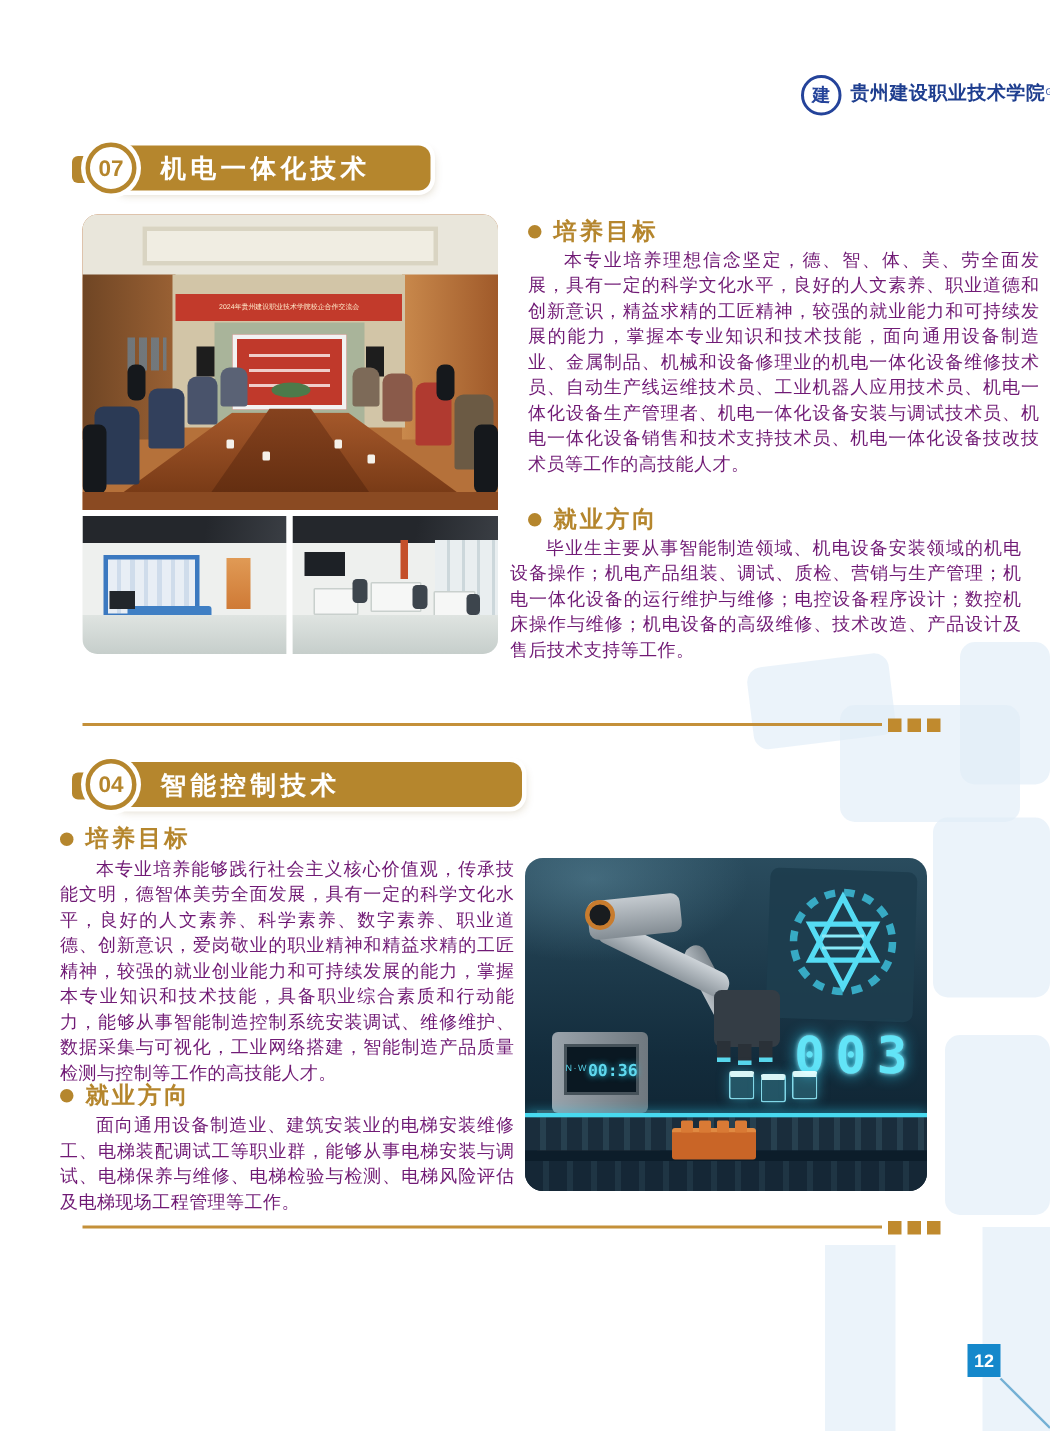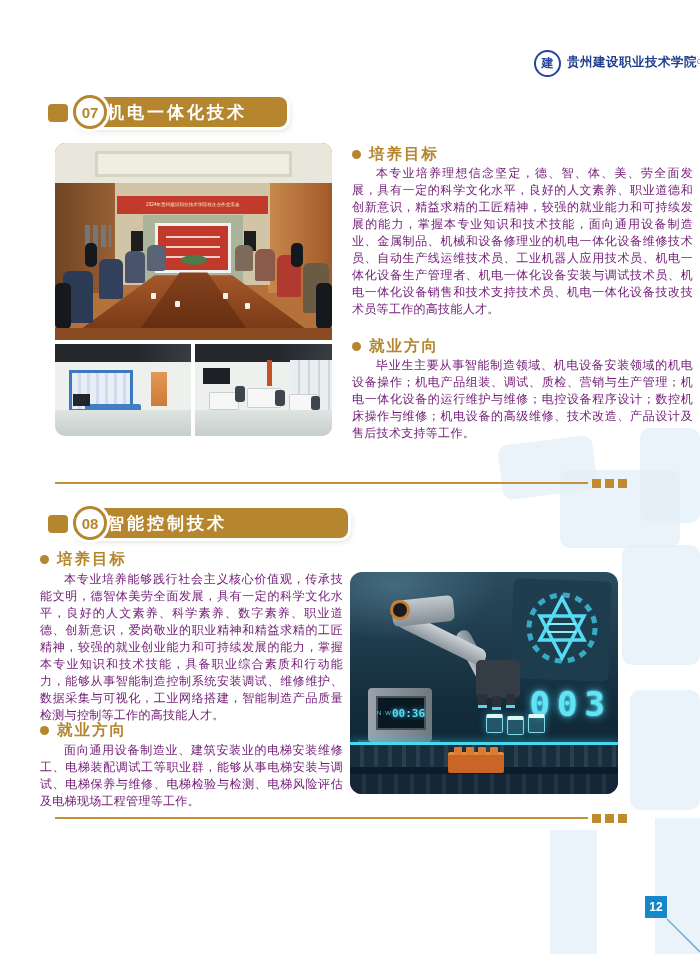--- a/index.html
+++ b/index.html
@@ -23,21 +23,21 @@
 
   
   .badge { position:absolute; height:36px; z-index:3; }
   .badge-tab { position:absolute; left:0; top:9px; width:20px; height:18px; background:#b5862d; border-radius:4px; }
   .badge-bar { position:absolute; top:2px; height:30px; background:#b5862d; border-radius:8px;
                box-shadow:0 0 0 3px #fff, 2px 3px 6px rgba(120,90,30,.25);
                display:flex; align-items:center; padding-left:32px; }
   .badge-bar span { color:#fff; font-weight:bold; font-size:17px; letter-spacing:3px; }
   .badge-circle { position:absolute; left:9px; top:0; width:34px; height:34px; background:#fff;
                   border:3px solid #b5862d; border-radius:50%; box-shadow:0 0 0 3px #fff;
-                  display:flex; align-items:center; justify-content:center;margin-left:16px; }
+                  display:flex; align-items:center; justify-content:center; }
   .badge-circle span { color:#b5862d; font-weight:bold; font-size:15px; }
 
   
   .h-gold { position:absolute; display:flex; align-items:center; gap:8px; z-index:2; }
   .h-gold .dot { width:9px; height:9px; border-radius:50%; background:#b5862d; flex:0 0 auto; }
   .h-gold .txt { color:#b5862d; font-size:15.5px; font-weight:bold; letter-spacing:2px; }
   .para { position:absolute; font-size:12px; line-height:17px; color:#701a75; text-align:justify;
           text-indent:2em; letter-spacing:.3px; z-index:2; }
 
   
@@ -245,36 +245,36 @@
   <div class="h-gold" style="left:352px;top:144px;">
     <span class="dot"></span>
     <span class="txt">培养目标</span>
   </div>
   <div class="para" style="left:352px;top:165px;width:341px;">本专业培养理想信念坚定，德、智、体、美、劳全面发展，具有一定的科学文化水平，良好的人文素养、职业道德和创新意识，精益求精的工匠精神，较强的就业能力和可持续发展的能力，掌握本专业知识和技术技能，面向通用设备制造业、金属制品、机械和设备修理业的机电一体化设备维修技术员、自动生产线运维技术员、工业机器人应用技术员、机电一体化设备生产管理者、机电一体化设备安装与调试技术员、机电一体化设备销售和技术支持技术员、机电一体化设备技改技术员等工作的高技能人才。</div>
 
   <div class="h-gold" style="left:352px;top:336px;">
     <span class="dot"></span>
     <span class="txt">就业方向</span>
   </div>
-  <div class="para" style="left:352px;top:357px;width:341px;font-family:Liberation Serif, serif;">毕业生主要从事智能制造领域、机电设备安装领域的机电设备操作；机电产品组装、调试、质检、营销与生产管理；机电一体化设备的运行维护与维修；电控设备程序设计；数控机床操作与维修；机电设备的高级维修、技术改造、产品设计及售后技术支持等工作。</div>
+  <div class="para" style="left:340px;top:357px;width:341px;font-family:Liberation Serif, serif;">毕业生主要从事智能制造领域、机电设备安装领域的机电设备操作；机电产品组装、调试、质检、营销与生产管理；机电一体化设备的运行维护与维修；电控设备程序设计；数控机床操作与维修；机电设备的高级维修、技术改造、产品设计及售后技术支持等工作。</div>
 
   <div class="divider" style="top:478px;">
     <div class="line"></div>
       <div class="sq"></div>
       <div class="sq"></div>
       <div class="sq"></div>
   </div>
 
   <div class="badge" style="left:48px;top:506px;">
     <div class="badge-tab"></div>
     <div class="badge-bar" style="left:27px;width:273px;">
       <span>智能控制技术</span>
     </div>
     <div class="badge-circle">
-      <span>08</span>
+      <span>04</span>
     </div>
   </div>
 
   <div class="h-gold" style="left:40px;top:549px;">
     <span class="dot"></span>
     <span class="txt">培养目标</span>
   </div>
   <div class="para" style="left:40px;top:571px;width:303px;">本专业培养能够践行社会主义核心价值观，传承技能文明，德智体美劳全面发展，具有一定的科学文化水平，良好的人文素养、科学素养、数字素养、职业道德、创新意识，爱岗敬业的职业精神和精益求精的工匠精神，较强的就业创业能力和可持续发展的能力，掌握本专业知识和技术技能，具备职业综合素质和行动能力，能够从事智能制造控制系统安装调试、维修维护、数据采集与可视化，工业网络搭建，智能制造产品质量检测与控制等工作的高技能人才。</div>
 
   <div class="h-gold" style="left:40px;top:720px;">

